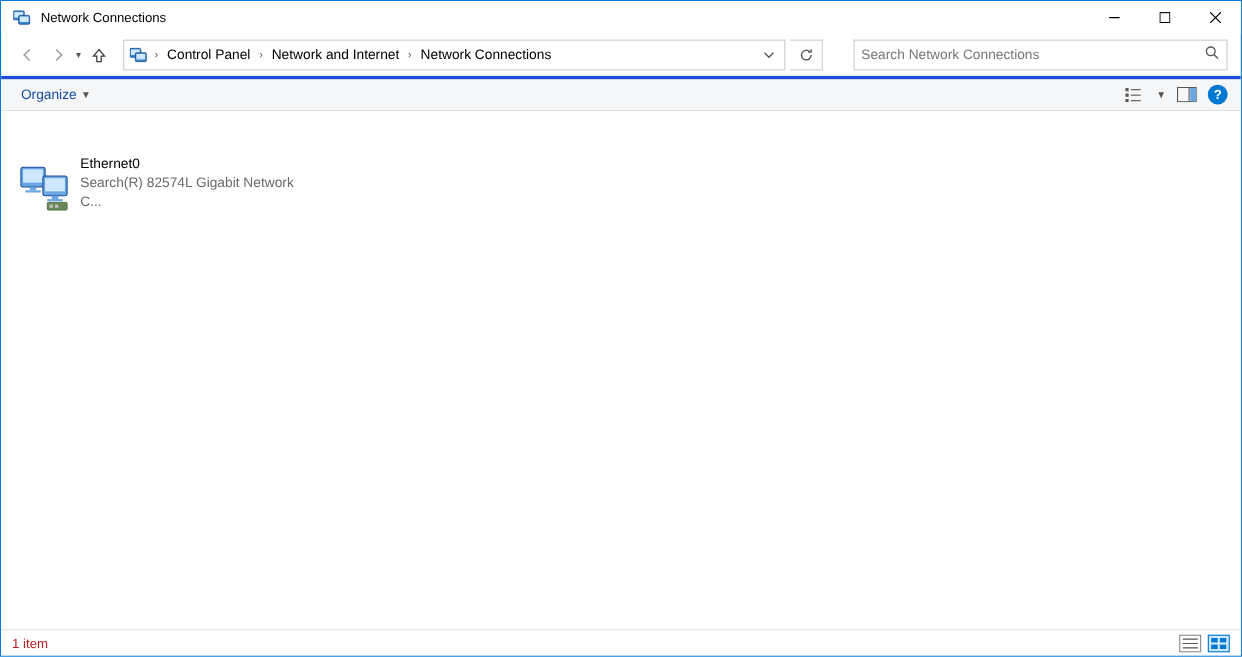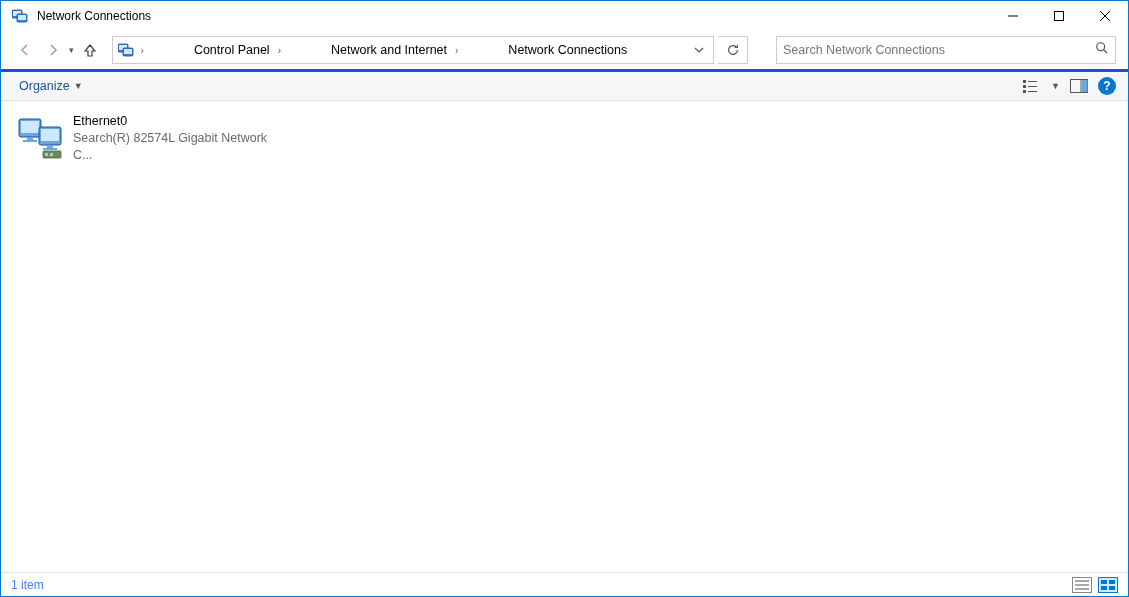--- a/index.html
+++ b/index.html
@@ -86,21 +86,20 @@
       align-items: center;
       justify-content: center;
       margin: 0 2px;
     }
     .crumb {
       font-size: 12.5px;
       color: #000;
       padding: 4px 4px;
       cursor: pointer;
       white-space: nowrap;
-      margin-left: 42px;
     }
     .crumb-sep {
       color: #606060;
       font-size: 10px;
       padding: 4px 2px;
       cursor: pointer;
     }
     .addr-spacer {
       flex: 1;
     }
@@ -198,25 +197,26 @@
     }
     
     .content {
       flex: 1;
       background: #ffffff;
       padding: 10px 14px;
       overflow: auto;
     }
     .conn-item {
       display: flex;
-      align-items: center;
+      align-items: flex-end;
       gap: 8px;
       width: 260px;
       cursor: pointer;
       padding: 2px;
+      margin-top: 28px;
     }
     .conn-icon {
       width: 48px;
       height: 42px;
       display: flex;
       align-items: center;
       justify-content: center;
       position: relative;
     }
     .conn-text {
@@ -233,21 +233,21 @@
     }
     
     .statusbar {
       height: 24px;
       border-top: 1px solid #e1e1e1;
       display: flex;
       align-items: center;
       justify-content: space-between;
       padding: 0 10px;
       font-size: 12px;
-      color: #3b82f6;
+      color: #b91c1c;
       background: #fff;
     }
     .status-right {
       display: flex;
       align-items: center;
       gap: 6px;
     }
     .view-toggle {
       width: 20px;
       height: 16px;

